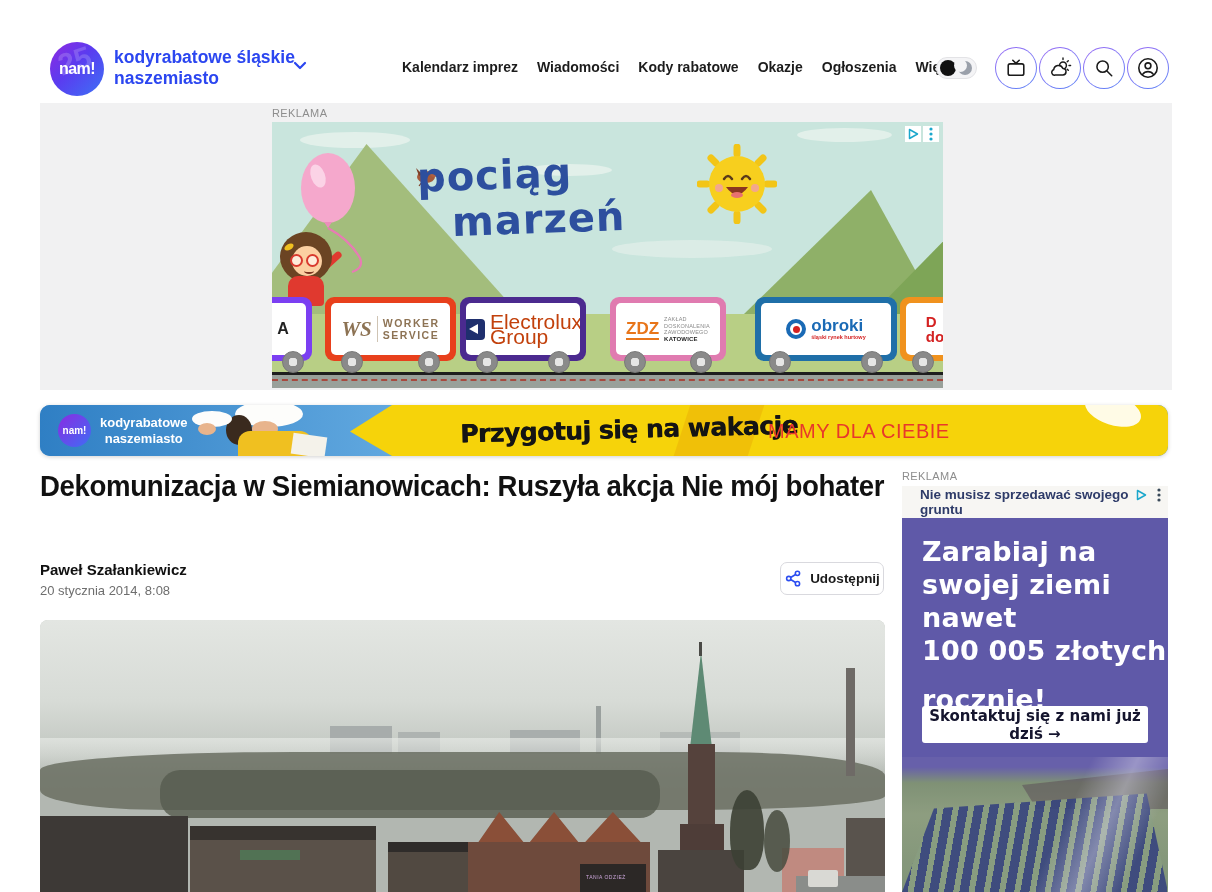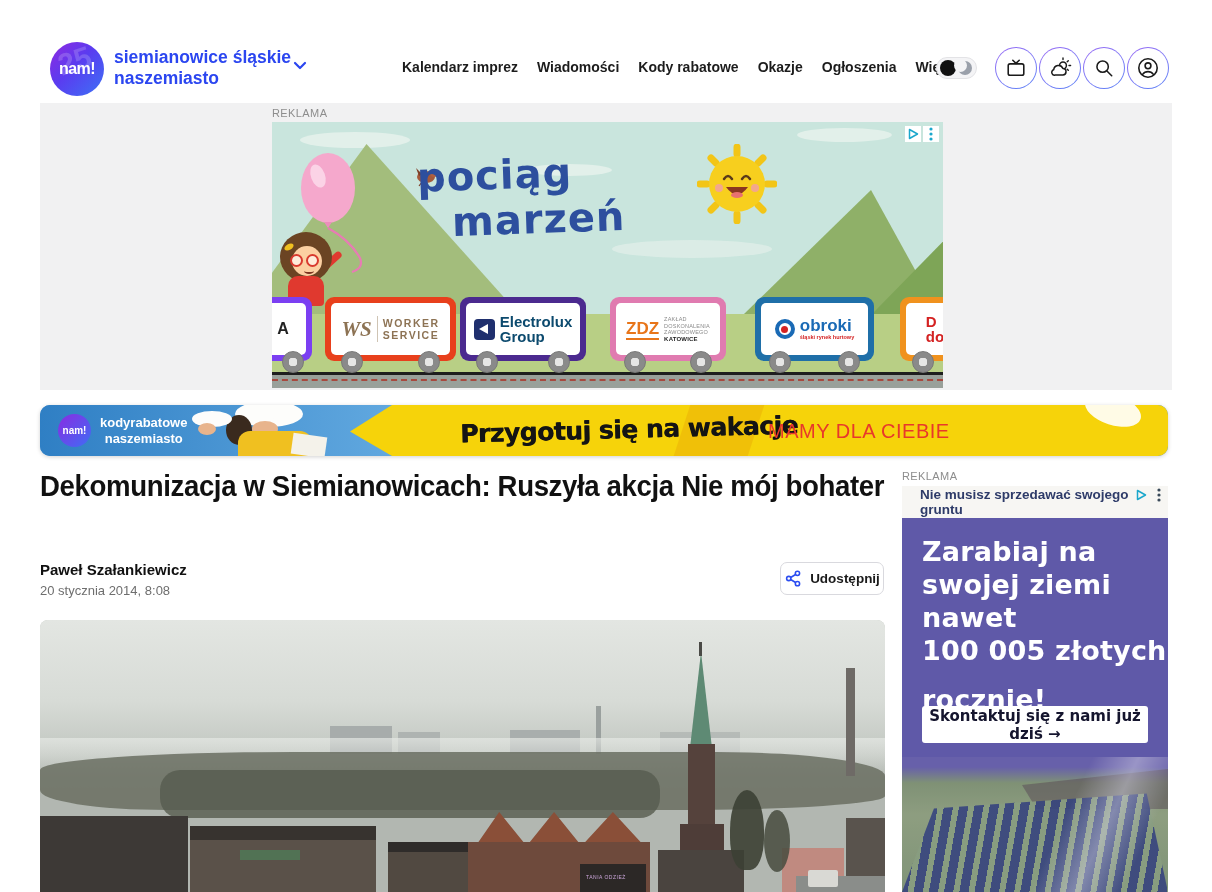--- a/index.html
+++ b/index.html
@@ -49,21 +49,21 @@
           align-items:center; justify-content:center; gap:5px; overflow:hidden; }
   .wheel { position:absolute; bottom:-12px; width:22px; height:22px; border-radius:50%;
           background:radial-gradient(circle,#e6e6e6 0 30%,#8a8a8a 32%); border:1px solid #787878; }
 
   .ws-mono { font-family:"Liberation Serif",serif; font-size:21px; color:#8d7354; font-style:italic; font-weight:bold; }
   .ws-div { width:1px; height:26px; background:#cfc4b4; }
   .ws-text { display:flex; flex-direction:column; font-size:10.5px; font-weight:bold; letter-spacing:1.5px; color:#8d7354; line-height:12px; }
   .elux-mark { width:21px; height:21px; border-radius:4px; background:#1f2f6e; position:relative; flex:none; }
   .elux-mark::after { content:""; position:absolute; left:5px; top:5px; width:0; height:0;
           border-top:5.5px solid transparent; border-bottom:5.5px solid transparent; border-right:9px solid #fff; }
-  .elux-text { color:#0c4a6e; font-weight:bold; font-size:15px; line-height:15px; }
+  .elux-text { color:#c2410c; font-weight:normal; font-size:21px; line-height:15px; }
   .zdz-abbr { color:#e87519; font-weight:bold; font-size:17px; border-bottom:2px solid #e87519; line-height:19px; }
   .zdz-text { display:flex; flex-direction:column; font-size:5.5px; color:#8a8a8a; line-height:6.5px; letter-spacing:.2px; }
   .zdz-text b { color:#222; font-size:6px; }
   .obroki-mark { width:20px; height:20px; border-radius:50%; border:4px solid #1a6ab5; position:relative; flex:none; }
   .obroki-mark::after { content:""; position:absolute; left:2.5px; top:2.5px; width:7px; height:7px; border-radius:50%; background:#d42222; }
   .obroki-text { display:flex; flex-direction:column; }
   .obroki-name { color:#1a6ab5; font-weight:bold; font-size:17px; line-height:16px; }
   .obroki-sub { color:#d42222; font-size:5.5px; font-weight:bold; }
   .orange-txt { color:#d42222; font-weight:bold; font-size:15px; line-height:15px; }
 
@@ -123,21 +123,21 @@
 </style>
 </head>
 <body>
 
 <header class="abs header">
   <div class="abs logo">
     <span class="logo-watermark">25</span>
     <span class="logo-txt">nam!</span>
   </div>
   <div class="abs site-title">
-    <div>siemianowice śląskie</div>
+    <div>kodyrabatowe śląskie</div>
     <div>naszemiasto</div>
   </div>
   <svg class="abs title-chevron" width="14" height="10" viewBox="0 0 14 10">
     <path d="M2 2l5 5 5-5" fill="none" stroke="#2b46f0" stroke-width="2.2" stroke-linecap="round" stroke-linejoin="round"></path>
   </svg>
 
   <nav class="abs main-nav">
     <a class="nav-item">Kalendarz imprez</a>
     <a class="nav-item">Wiadomości</a>
     <a class="nav-item">Kody rabatowe</a>
@@ -294,21 +294,21 @@
           <span>ZAKŁAD</span>
           <span>DOSKONALENIA</span>
           <span>ZAWODOWEGO</span>
           <b>KATOWICE</b>
         </span>
       </div>
       <span class="wheel" style="left:14px;"></span>
       <span class="wheel" style="right:14px;"></span>
     </div>
 
-    <div class="wagon" style="left:483px;width:119px;background:#1f6fa8;">
+    <div class="wagon" style="left:483px;width:142px;background:#1f6fa8;">
       <div class="wagon-card">
         <span class="obroki-mark"></span>
         <span class="obroki-text">
           <span class="obroki-name">obroki</span>
           <span class="obroki-sub">śląski rynek hurtowy</span>
         </span>
       </div>
       <span class="wheel" style="left:14px;"></span>
       <span class="wheel" style="right:14px;"></span>
     </div>

